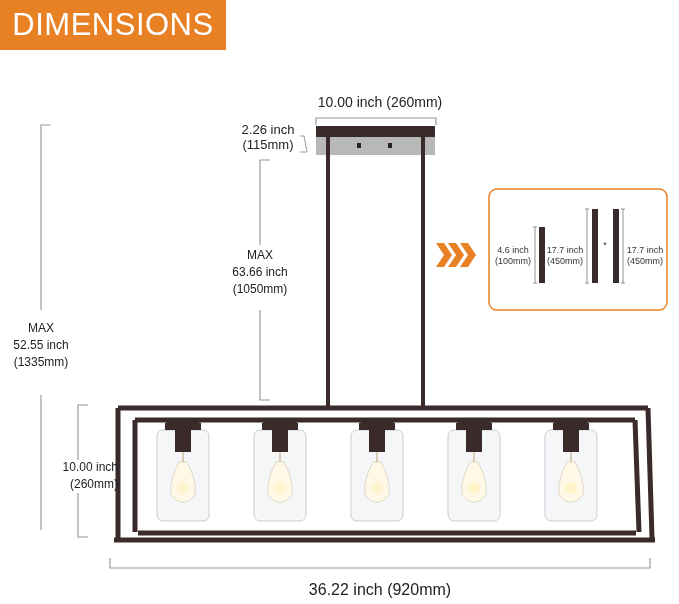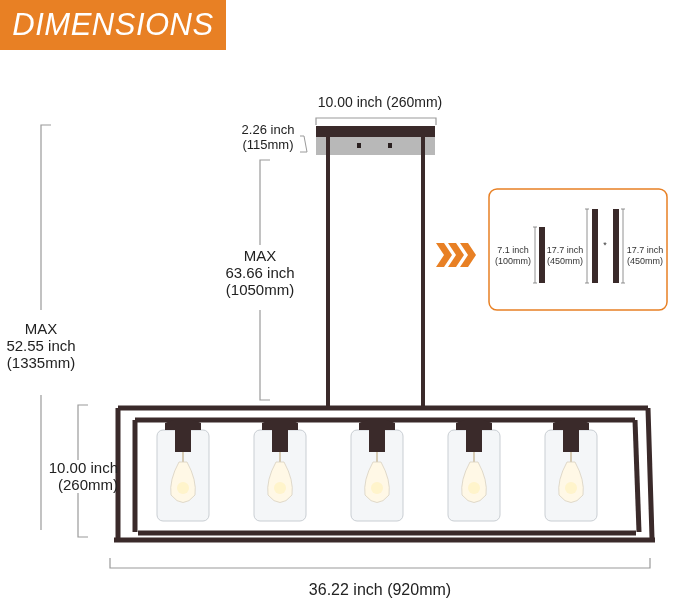--- a/index.html
+++ b/index.html
@@ -1,22 +1,22 @@
 <!DOCTYPE html>
 <html><head>
 <meta charset="utf-8">
 <style>
   html, body { margin: 0; padding: 0; background: #ffffff; }
   body { width: 679px; height: 604px; position: relative; overflow: hidden;
          font-family: "Liberation Sans", sans-serif; color: #222; }
   .abs { position: absolute; }
   .banner { left: 0; top: 0; width: 226px; height: 50px; background: #e67e22; background: #e88024;
             display: flex; align-items: center; justify-content: center; }
-  .banner span { color: #fff; font-size: 31px; letter-spacing: 0.5px; font-style: italic; }
-  .lbl { text-align: center; font-size: 15px; line-height: 17px; color: #222; }
+  .banner span { color: #fff; font-size: 31px; letter-spacing: 0.5px; }
+  .lbl { text-align: center; font-size: 12px; line-height: 17px; color: #222; }
   .small { font-size: 9px; line-height: 11px; color: #333; text-align: center; }
   svg { position: absolute; left: 0; top: 0; }
 </style>
 </head>
 <body>
 
 <div class="abs banner">
   <span>DIMENSIONS</span>
 </div>
 
@@ -147,21 +147,21 @@
 </div>
 
 <div class="abs lbl" style="left:42px; top:459px; width:76px;text-align:right;">
   <div>10.00 inch</div>
   <div>(260mm)</div>
 </div>
 
 <div class="abs lbl" style="left:230px; top:581px; width:300px; font-size:16px;">36.22 inch (920mm)</div>
 
 <div class="abs small" style="left:494px; top:245px; width:38px;">
-  <div>7.1 inch</div>
+  <div>4.6 inch</div>
   <div>(100mm)</div>
 </div>
 <div class="abs small" style="left:545px; top:245px; width:40px;">
   <div>17.7 inch</div>
   <div>(450mm)</div>
 </div>
 <div class="abs small" style="left:600px; top:240px; width:10px;">*</div>
 <div class="abs small" style="left:625px; top:245px; width:40px;">
   <div>17.7 inch</div>
   <div>(450mm)</div>

